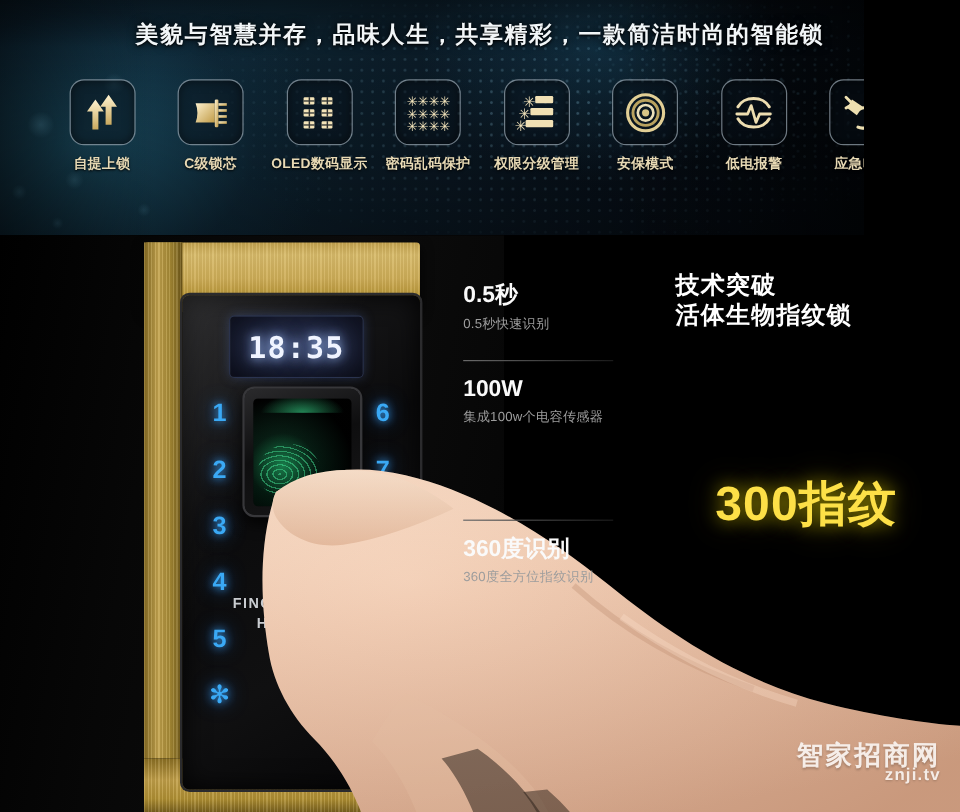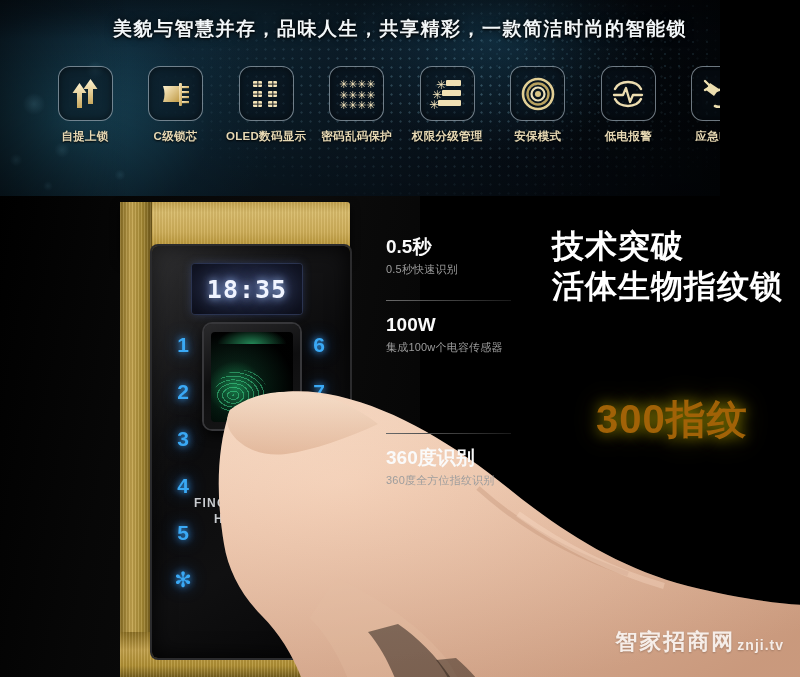--- a/index.html
+++ b/index.html
@@ -115,35 +115,35 @@
   .hand{position:absolute;left:188px;top:142px;width:640px;height:360px;z-index:6;}
 
   
   .specs{position:absolute;left:386px;top:40px;width:140px;z-index:7;}
   .spec{position:relative;padding-bottom:12px;}
   .spec .big{font-size:19px;font-weight:bold;color:#fafafa;line-height:1.15;}
   .spec .sub{font-size:11px;color:#9d9d9d;margin-top:4px;letter-spacing:.2px;}
   .divider{height:1px;width:125px;background:linear-gradient(to right,#6a6a6a,#2a2a2a 80%,#1a1a1a);margin:11px 0 13px;}
 
   .right-head{position:absolute;left:552px;top:30px;z-index:7;}
-  .right-head .l{font-size:32px;font-weight:bold;color:#ffffff;line-height:1.26;letter-spacing:1px;}
+  .right-head .l{font-size:20px;font-weight:bold;color:#ffffff;line-height:1.26;letter-spacing:1px;margin-left:11px;}
   .right-sub{position:absolute;left:552px;top:127px;font-size:14.5px;font-weight:bold;
       color:#e6e6e6;letter-spacing:.6px;z-index:7;}
   .right-sub .num{color:#e8d45a;}
   .big-yellow{position:absolute;left:596px;top:196px;font-size:40px;font-weight:bold;
-      color:#a16207;letter-spacing:1px;z-index:7;
+      color:#fde047;letter-spacing:1px;z-index:7;
       text-shadow:0 0 14px rgba(247,228,0,.55),0 0 28px rgba(247,228,0,.3);}
 
   
   .watermark{position:absolute;right:16px;bottom:24px;z-index:9;text-align:right;opacity:.82;}
   .wm1{font-size:22px;font-weight:bold;color:#ffffff;letter-spacing:2px;
        text-shadow:0 1px 2px rgba(0,0,0,.25);line-height:1;}
   .wm2{font-size:14px;font-weight:bold;color:#ffffff;letter-spacing:1px;margin-top:-6px;
        text-shadow:0 1px 2px rgba(0,0,0,.25);}
-  .wmrow{display:flex;align-items:flex-end;justify-content:flex-end;gap:2px;}
+  .wmrow{display:flex;align-items:flex-end;justify-content:flex-end;gap:2px;flex-direction:column;}
 </style>
 </head>
 <body>
 
 <div id="page">
 
   <div class="banner">
     <div class="dots"></div>
     <div class="dots2"></div>
     <div class="bokeh"></div>

